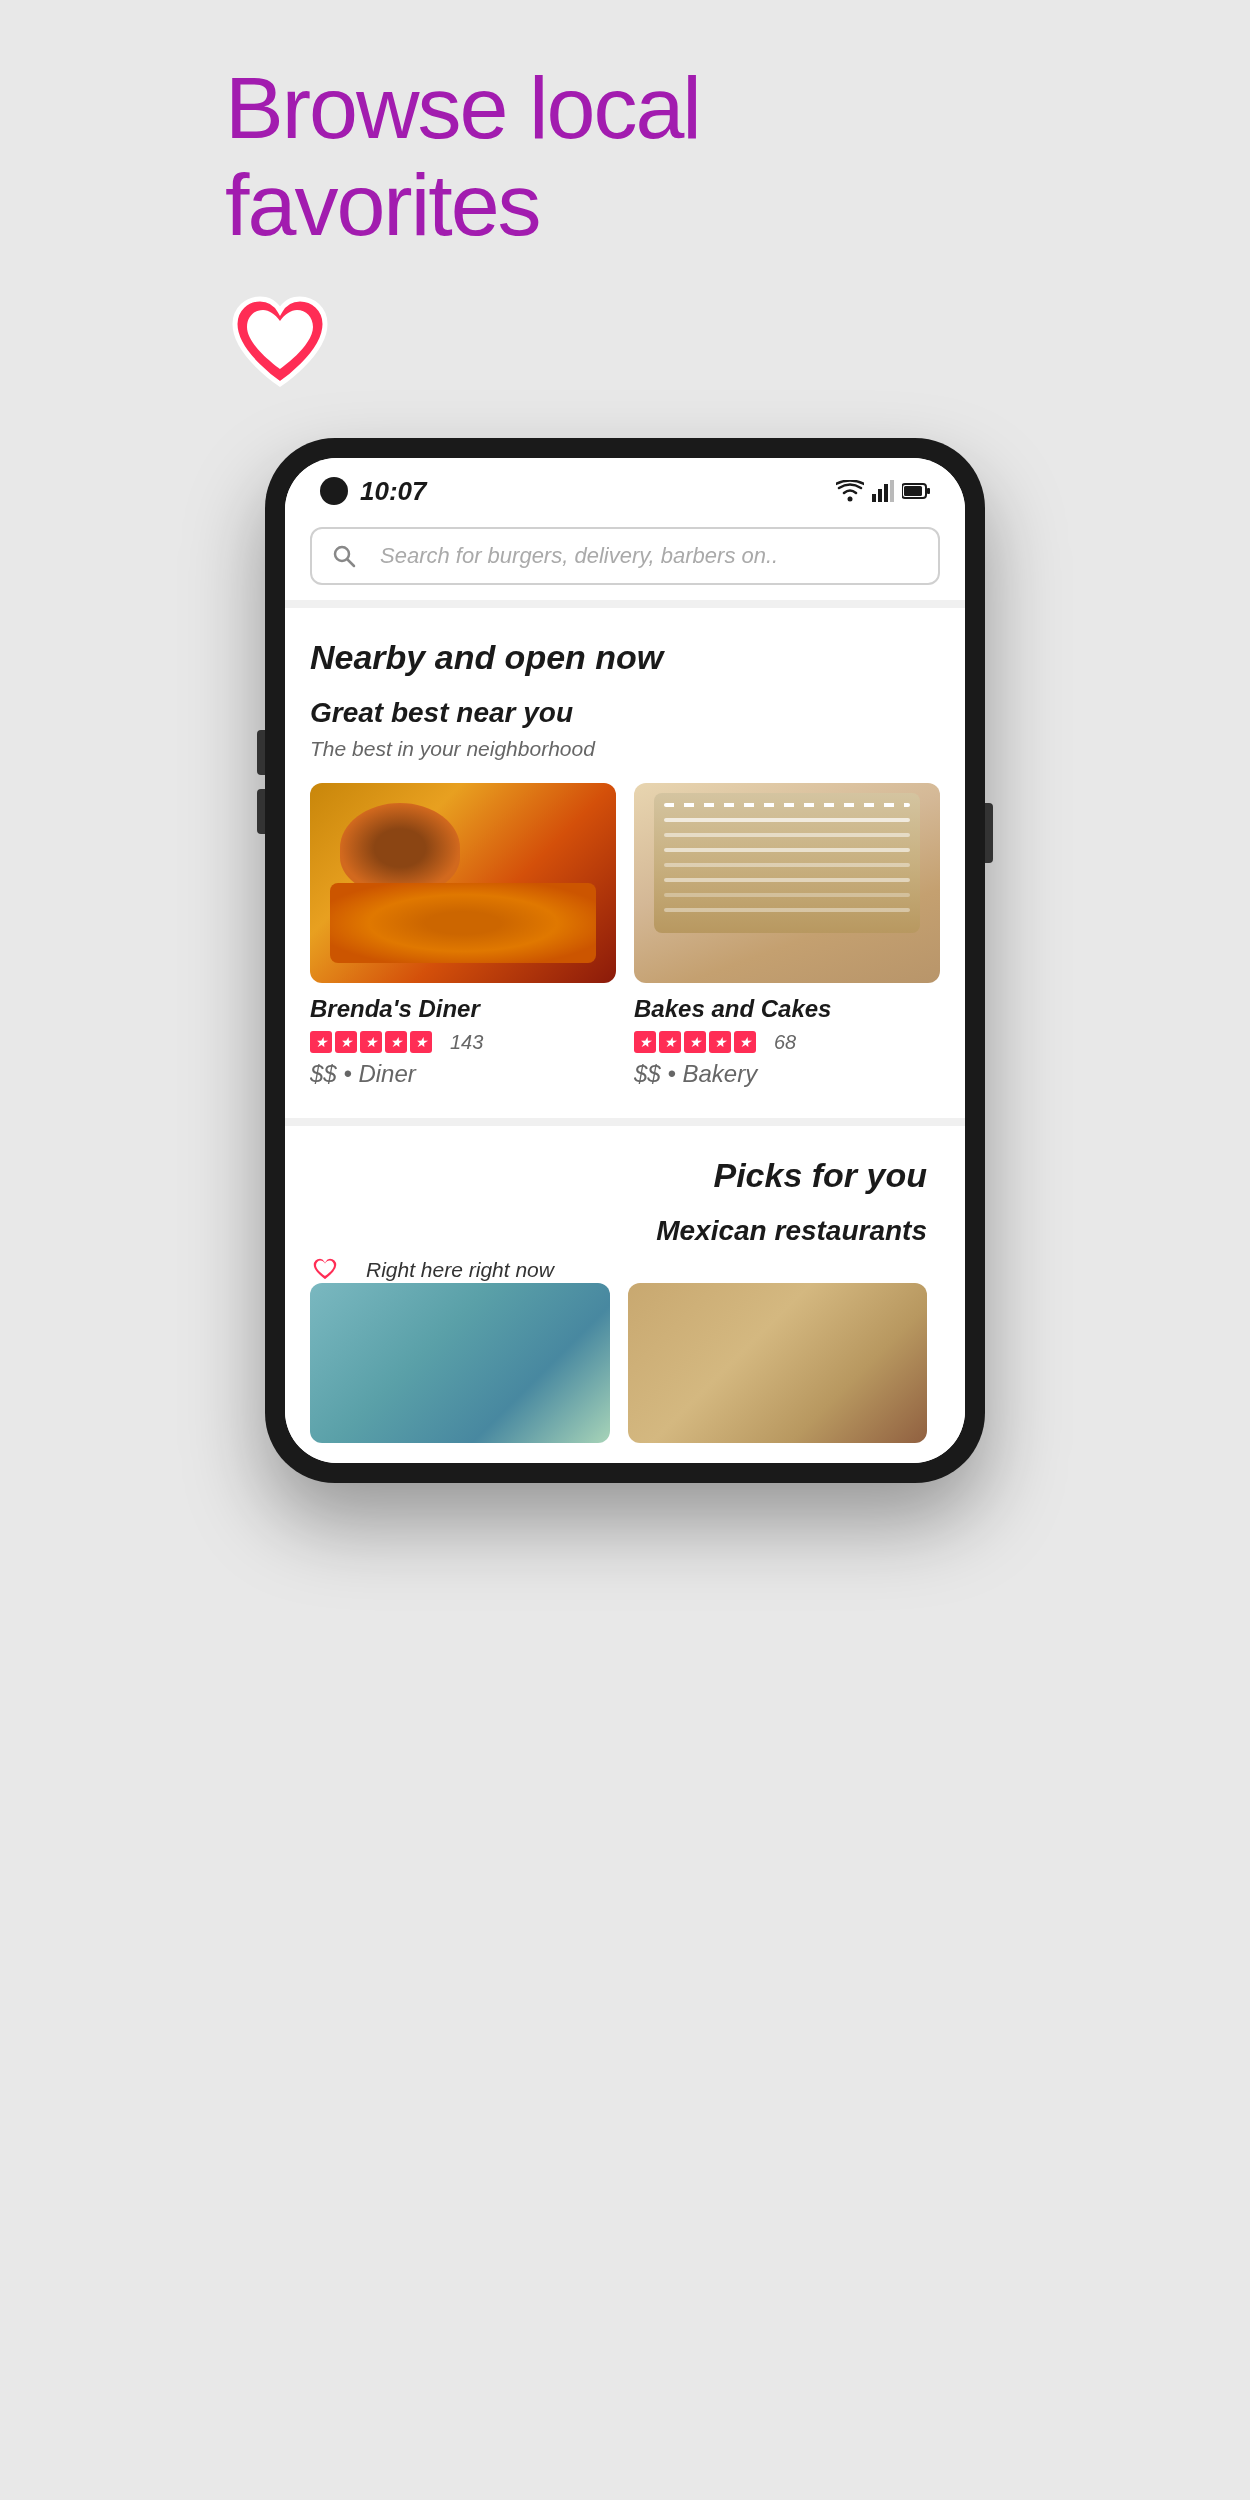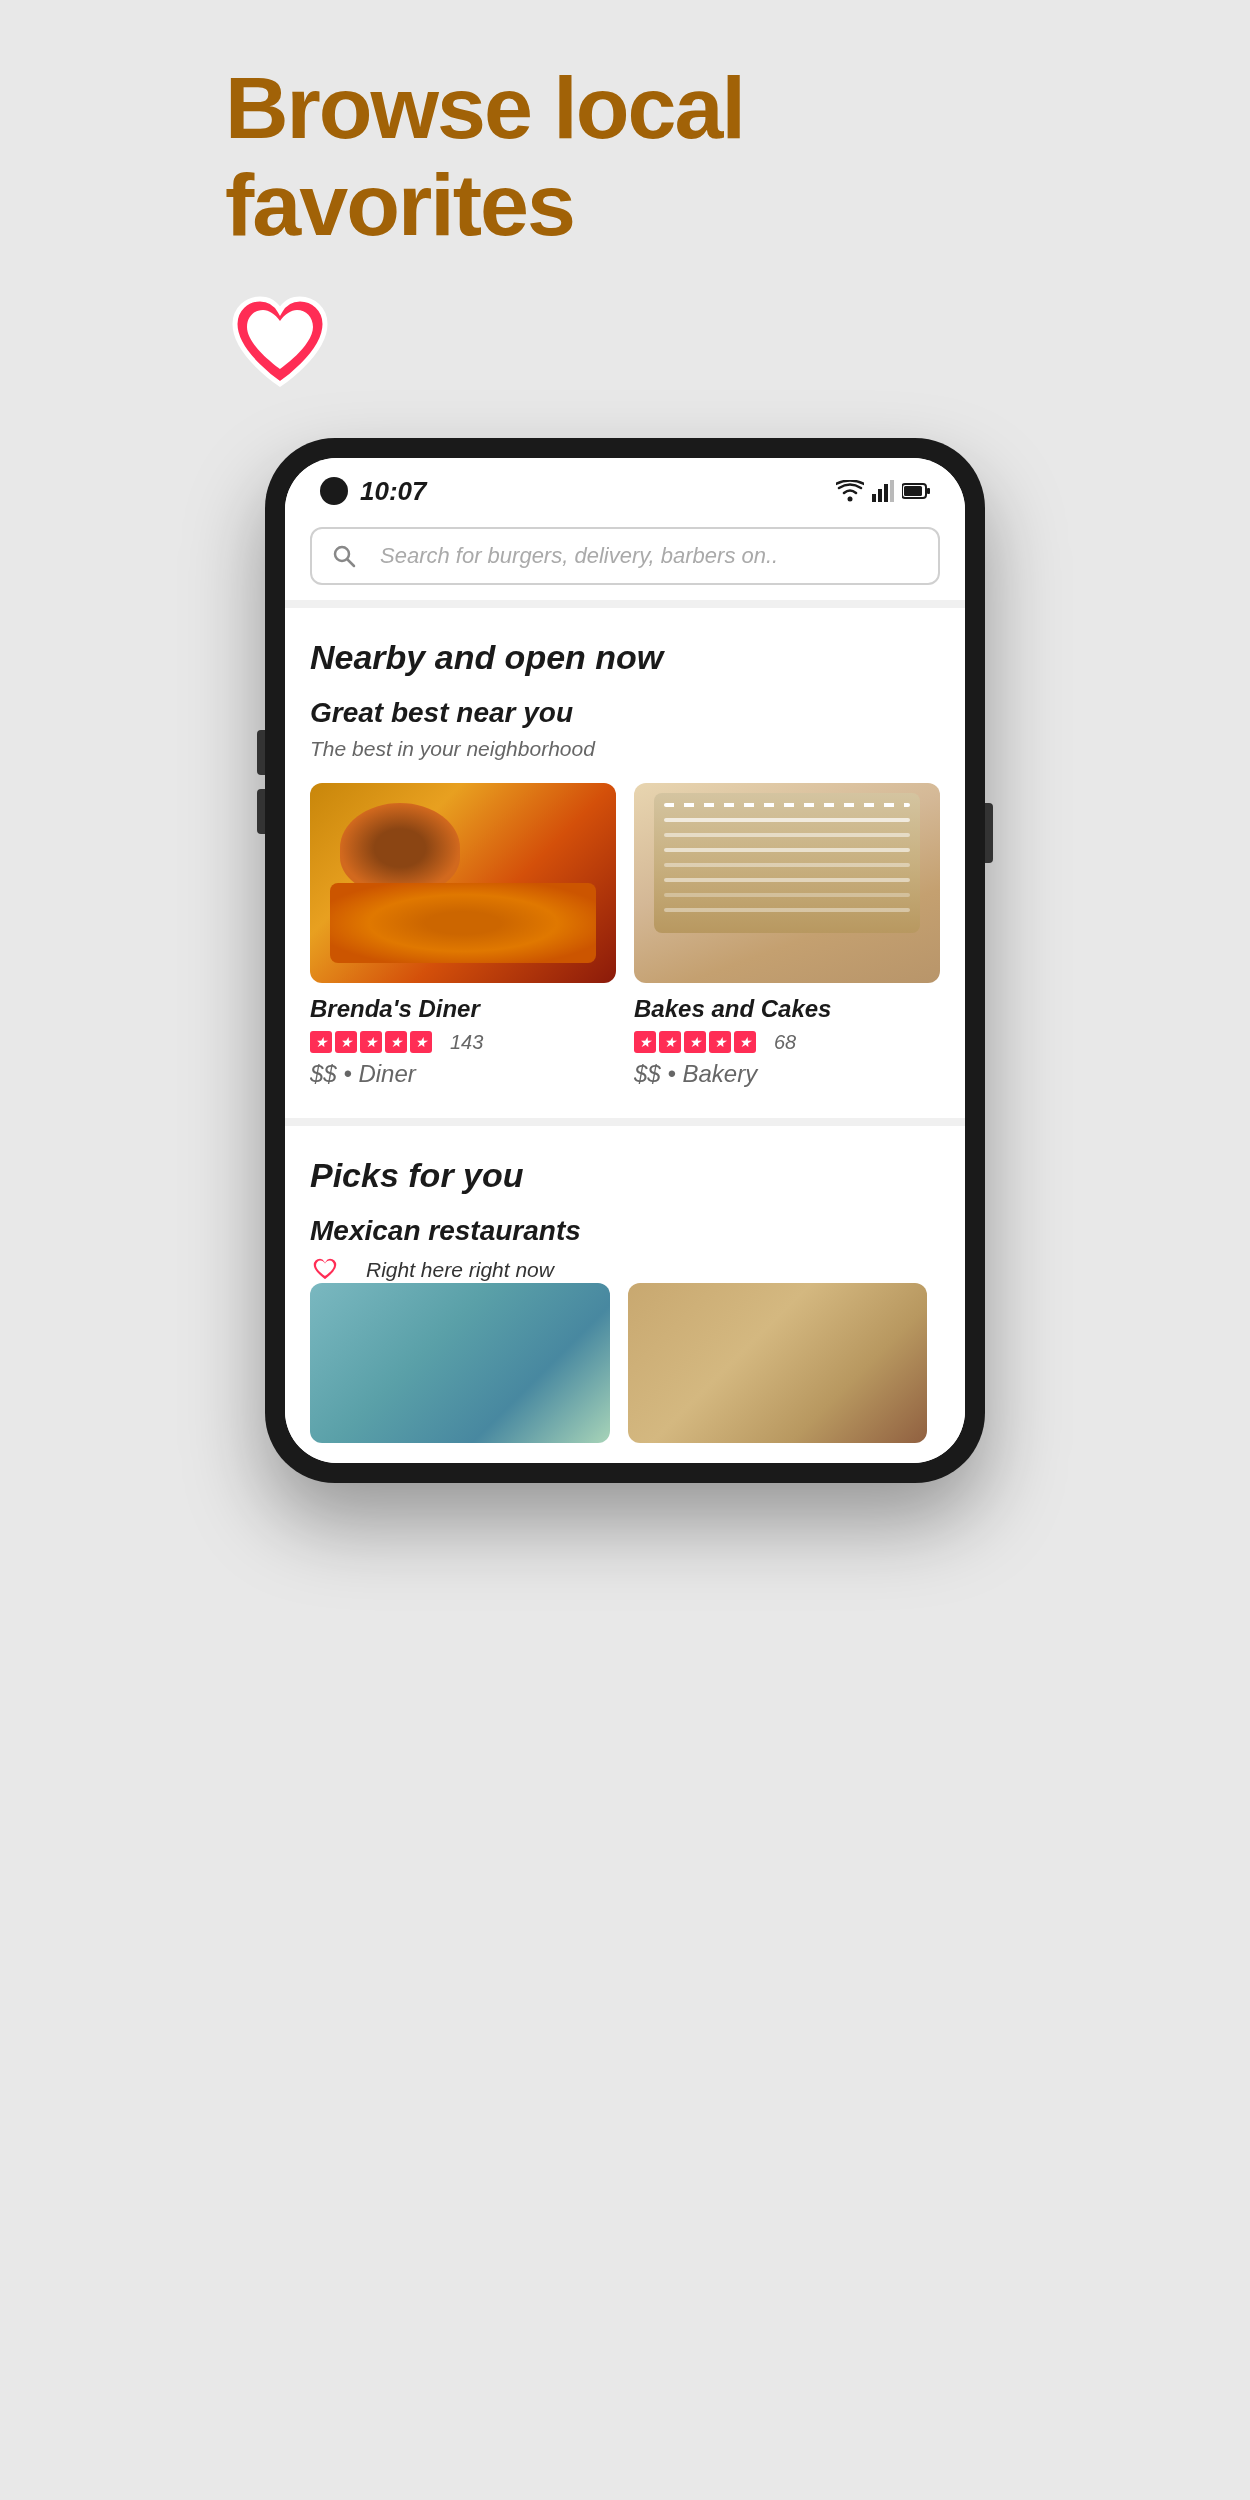--- a/index.html
+++ b/index.html
@@ -16,22 +16,22 @@
     }
 
     .hero-section {
       width: 100%;
       max-width: 800px;
       margin-bottom: 40px;
     }
 
     .hero-title {
       font-size: 88px;
-      font-weight: 700;
-      color: #a16207;
+      font-weight: 400;
+      color: #a21caf;
       line-height: 1.1;
       letter-spacing: -2px;
       margin-bottom: 30px;
     }
 
     .heart-logo {
       width: 110px;
       height: 100px;
       margin-top: 10px;
     }
@@ -275,20 +275,21 @@
 
     .card-meta {
       font-size: 24px;
       color: #666;
     }
 
     
     .picks-section {
       background: #fff;
       padding: 30px 38px 20px 25px;
+      text-align: right;
     }
 
     .picks-title {
       font-size: 34px;
       font-weight: 900;
       color: #1a1a1a;
       margin-bottom: 20px;
     }
 
     .mexican-title {

